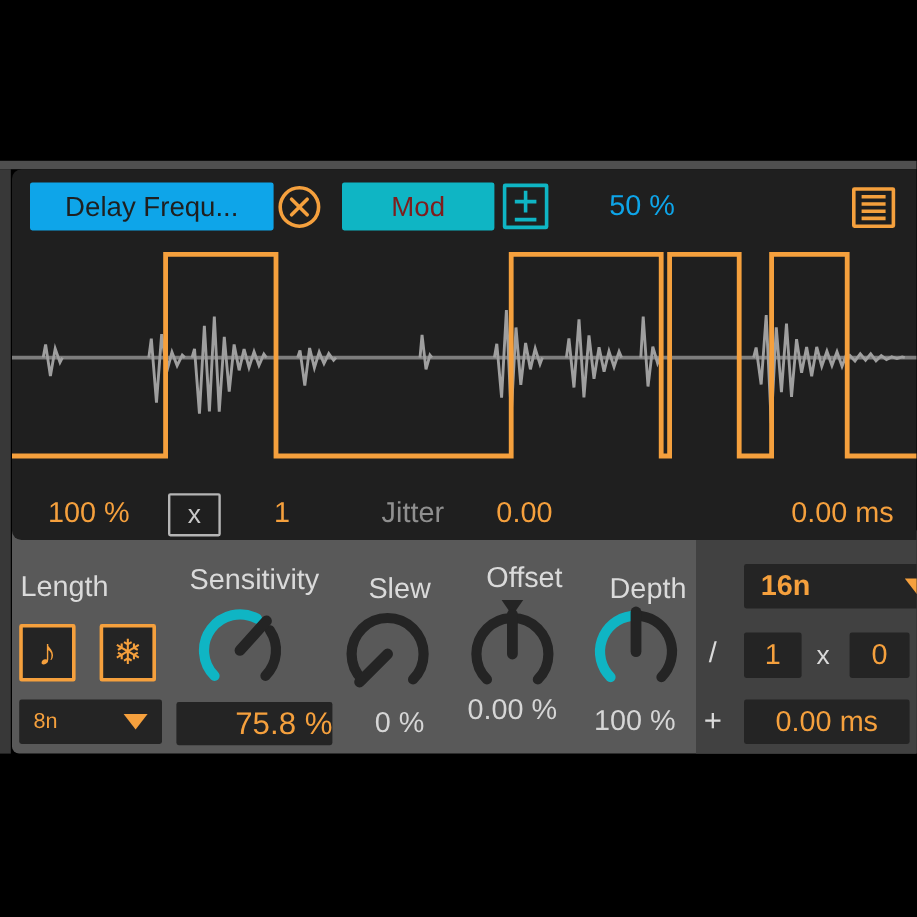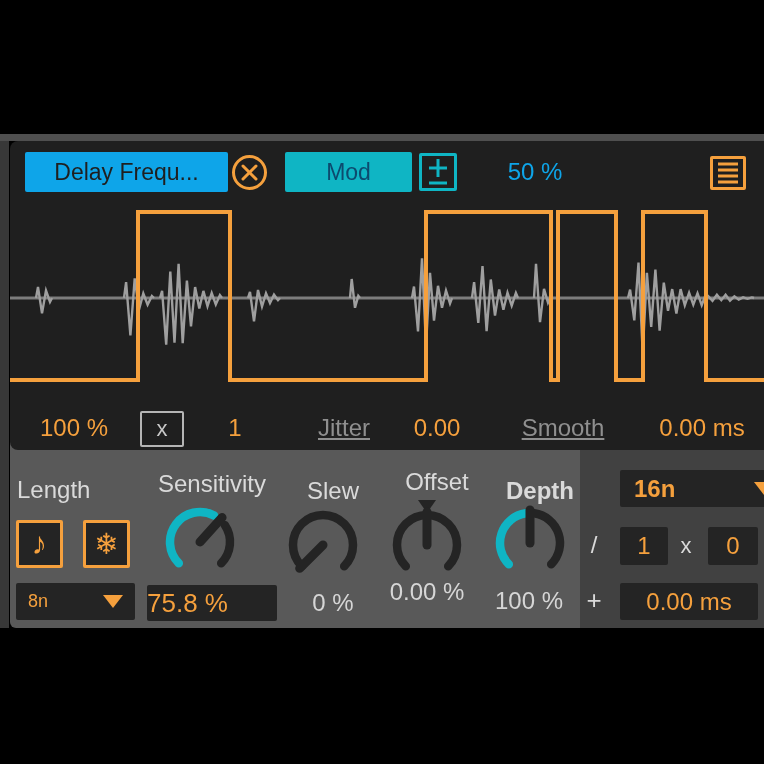--- a/index.html
+++ b/index.html
@@ -15,30 +15,30 @@
   .panel-right { position:absolute; left:570px; top:0; width:184px; height:186px; background:#414141; }
   .device { position:absolute; left:10px; top:141px; width:754px; height:309px; background:#1f1f1f; border-radius:8px 0 0 8px; }
   .device svg.wave { position:absolute; left:0; top:0; }
 
   
   .target-btn { position:absolute; left:15px; top:11px; width:203px; height:40px; background:#0ea5e9;
     border-radius:2px; color:#1f1f1f; font-size:23px; line-height:40px; text-align:center;
     white-space:nowrap; overflow:hidden; }
   .close-icon { position:absolute; left:221px; top:13px; }
   .mod-btn { position:absolute; left:275px; top:11px; width:127px; height:40px; background:#0fb5c4;
-    border-radius:2px; color:#0c4a6e; font-size:23px; line-height:40px; text-align:center; }
+    border-radius:2px; color:#7f1d1d; font-size:23px; line-height:40px; text-align:center; }
   .pm-box { position:absolute; left:409px; top:12px; width:38px; height:38px; border:3px solid #0fb5c4; border-radius:2px; }
   .amount { position:absolute; left:470px; top:11px; width:110px; height:40px; line-height:40px;
     text-align:center; color:#0ea5e9; font-size:24px; }
   .menu-box { position:absolute; left:700px; top:15px; width:36px; height:34px; border:3px solid #f5a03d; border-radius:2px; }
 
   
   .rowtxt { position:absolute; top:269px; height:36px; line-height:36px; font-size:24px; text-align:center; }
   .orange { color:#f5a03d; }
-  .dim { color:#8f8f8f;text-decoration:underline; }
+  .dim { color:#8f8f8f; }
   .xmult-box { position:absolute; left:130px; top:270px; width:44px; height:36px; border:2px solid #b5b5b5;
     border-radius:2px; color:#c8c8c8; font-size:22px; line-height:31px; text-align:center; }
 
   
   .plabel { position:absolute; height:30px; line-height:30px; font-size:24px; color:#dadada; text-align:center; }
   .pvalue { position:absolute; height:30px; line-height:30px; font-size:24px; color:#d6d6d6; text-align:center; }
   .darkbox { position:absolute; background:#242424; border-radius:2px; color:#f5a03d; }
   .iconbtn { position:absolute; width:47px; height:48px; background:#242424; border:3px solid #f5a03d;
     border-radius:2px; color:#f5a03d; text-align:center; }
   .dd-tri { position:absolute; width:0; height:0; border-left:10px solid transparent;
@@ -84,40 +84,40 @@
       <span style="position:absolute; left:12px;">8n</span>
       <span class="dd-tri" style="right:12px; top:12px;"></span>
     </div>
 
     <div class="plabel" style="left:137px; top:27px; width:130px;">Sensitivity</div>
     <svg class="knob" style="left:142px; top:52px;" viewBox="0 0 96 96">
         <path d="M 72.87112717665126 31.224212895877596 A 30 30 0 0 1 69.21320343559643 69.21320343559643" fill="none" stroke="#242424" stroke-width="8.5" stroke-linecap="round"></path>
         <path d="M 26.786796564403573 69.21320343559643 A 30 30 0 0 1 62.08414688357672 21.51157221423219" fill="none" stroke="#0fb5c4" stroke-width="8.5" stroke-linecap="round"></path>
         <line x1="48" y1="48" x2="70.08131000984233" y2="23.47622075924599" stroke="#242424" stroke-width="9" stroke-linecap="round"></line>
       </svg>
-    <div class="darkbox" style="left:137px; top:143px; width:130px; height:36px; font-size:26px; line-height:36px; text-align:left;">
+    <div class="darkbox" style="left:137px; top:143px; width:130px; height:36px; font-size:26px; line-height:36px; text-align:right;">
       <span>75.8 %</span>
     </div>
 
     <div class="plabel" style="left:273px; top:34px; width:100px;">Slew</div>
     <svg class="knob" style="left:265px; top:55px;" viewBox="0 0 96 96">
         <path d="M 26.786796564403573 69.21320343559643 A 30 30 0 1 1 69.21320343559643 69.21320343559643" fill="none" stroke="#242424" stroke-width="8.5" stroke-linecap="round"></path>
         <line x1="48" y1="48" x2="24.66547622084393" y2="71.33452377915606" stroke="#242424" stroke-width="9" stroke-linecap="round"></line>
       </svg>
     <div class="pvalue" style="left:273px; top:146px; width:100px;">0 %</div>
 
     <div class="plabel" style="left:377px; top:25px; width:100px;">Offset</div>
     <svg class="knob" style="left:369px; top:55px;" viewBox="0 0 96 96">
         <path d="M 26.786796564403573 69.21320343559643 A 30 30 0 1 1 69.21320343559643 69.21320343559643" fill="none" stroke="#242424" stroke-width="8.5" stroke-linecap="round"></path>
         <polygon points="39,3 57,3 48,16" fill="#242424"></polygon>
         <line x1="48" y1="48" x2="48" y2="15" stroke="#242424" stroke-width="9" stroke-linecap="round"></line>
       </svg>
     <div class="pvalue" style="left:357px; top:135px; width:120px;">0.00 %</div>
 
-    <div class="plabel" style="left:480px; top:34px; width:100px;font-weight:bold;">Depth</div>
+    <div class="plabel" style="left:480px; top:34px; width:100px;">Depth</div>
     <svg class="knob" style="left:472px; top:53px;" viewBox="0 0 96 96">
         <path d="M 52.175193028801964 18.29195793775289 A 30 30 0 0 1 69.21320343559643 69.21320343559643" fill="none" stroke="#242424" stroke-width="8.5" stroke-linecap="round"></path>
         <path d="M 26.786796564403573 69.21320343559643 A 30 30 0 0 1 43.824806971198036 18.29195793775289" fill="none" stroke="#0fb5c4" stroke-width="8.5" stroke-linecap="round"></path>
         <line x1="48" y1="48" x2="48" y2="15" stroke="#242424" stroke-width="9" stroke-linecap="round"></line>
       </svg>
     <div class="pvalue" style="left:469px; top:144px; width:100px;">100 %</div>
   </div>
 
   <div class="device">
     <svg class="wave" width="754" height="309" viewBox="0 0 754 309" id="wave-svg">
@@ -159,17 +159,16 @@
       </svg>
     </div>
 
     <div class="rowtxt orange" style="left:14px; width:100px;">100 %</div>
     <div class="xmult-box">
       <span>x</span>
     </div>
     <div class="rowtxt orange" style="left:195px; width:60px;">1</div>
     <div class="rowtxt dim" style="left:284px; width:100px;">Jitter</div>
     <div class="rowtxt orange" style="left:377px; width:100px;">0.00</div>
-    <div class="rowtxt dim" style="left:503px; width:100px;">Smooth</div>
     <div class="rowtxt orange" style="left:627px; width:130px;">0.00 ms</div>
   </div>
 
 </div>
 
 </body></html>

